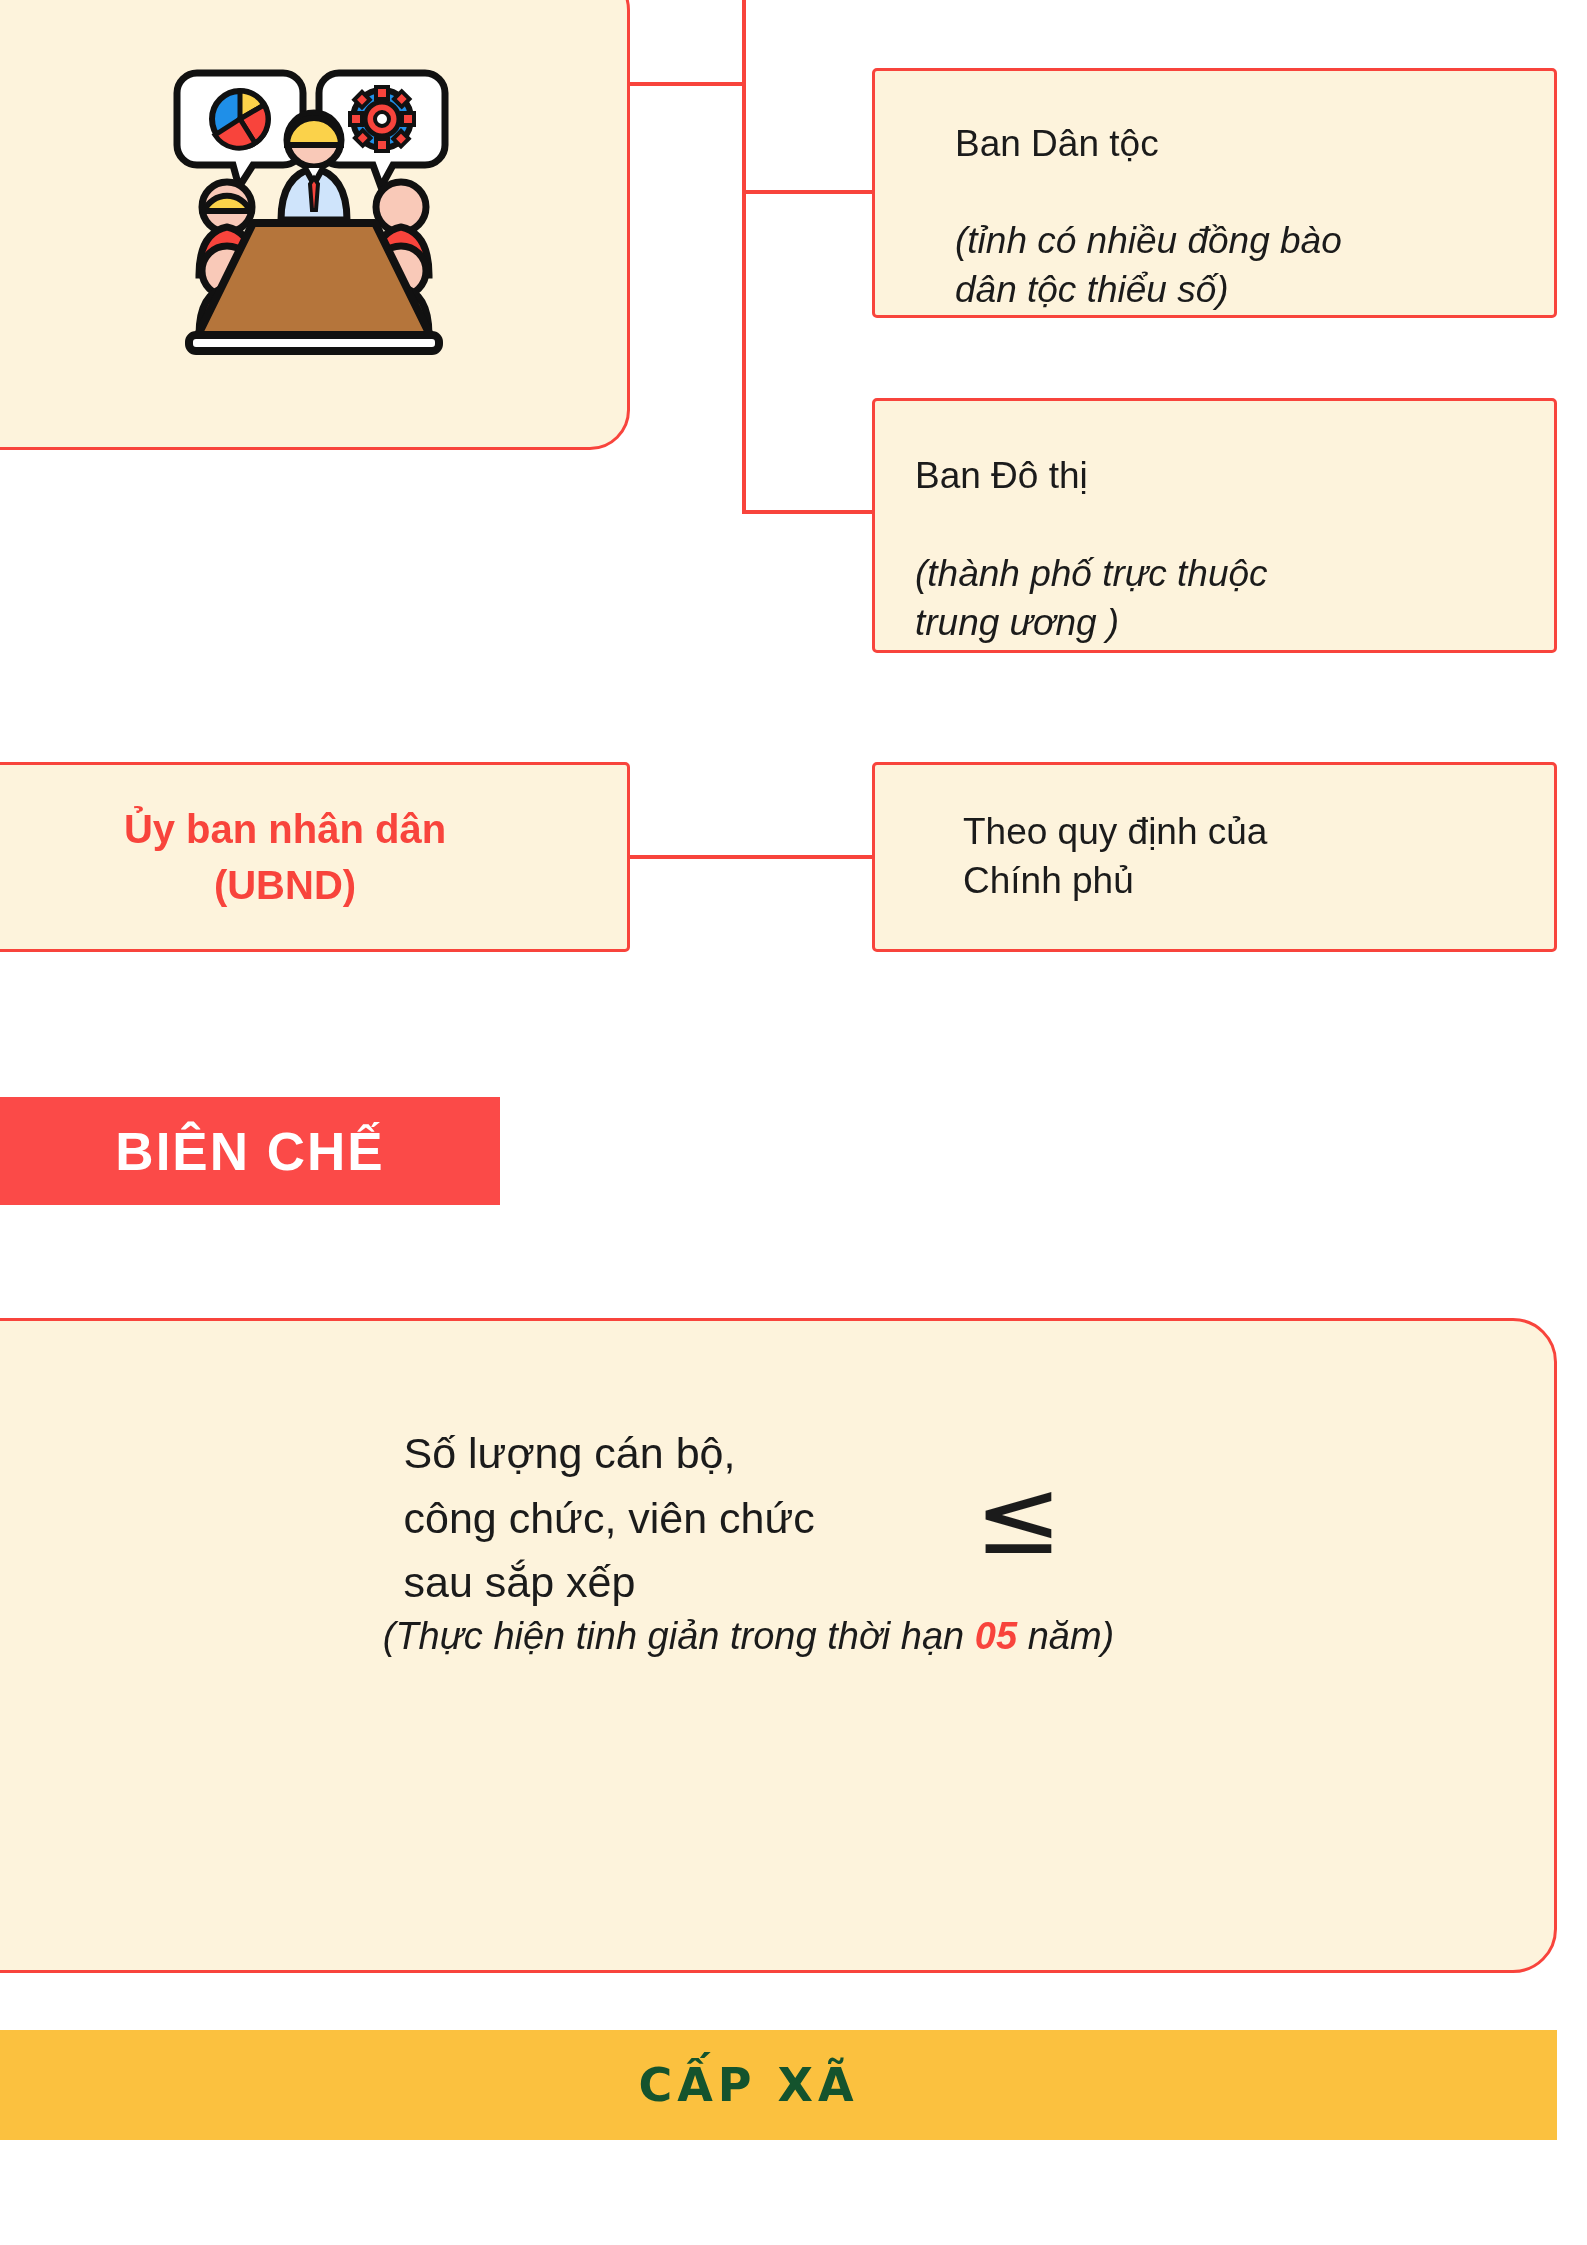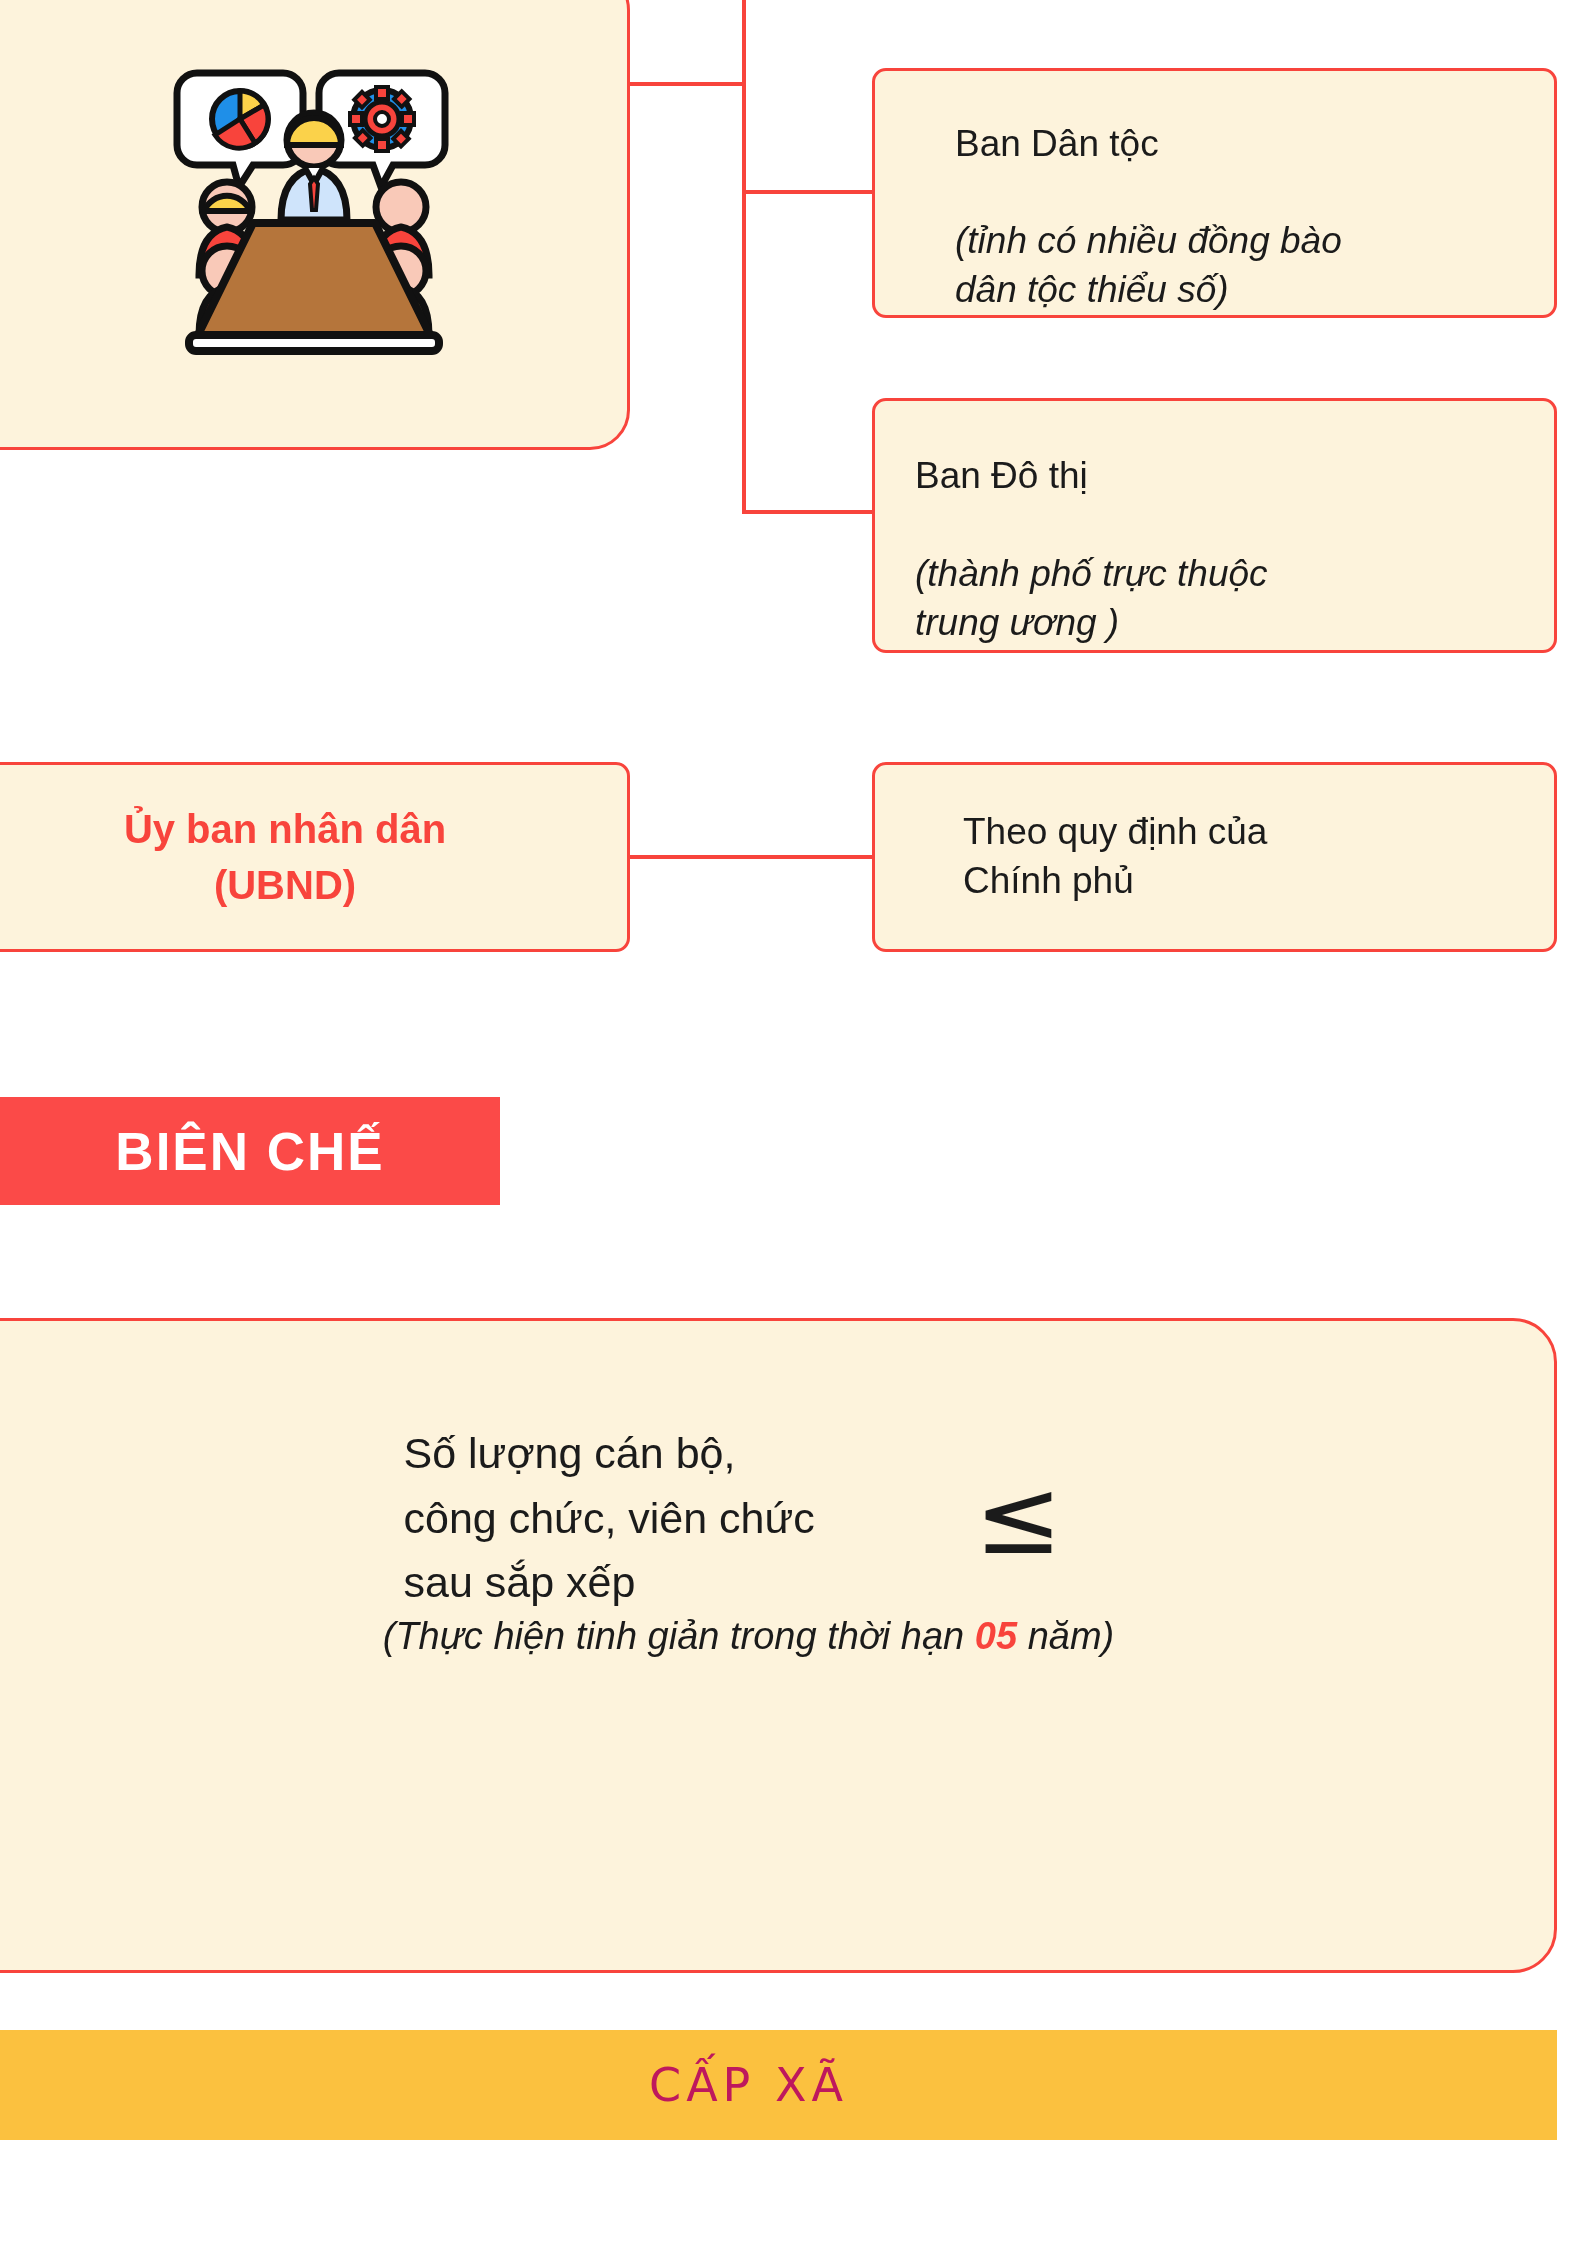--- a/index.html
+++ b/index.html
@@ -13,21 +13,21 @@
     position: relative;
     font-family: "Liberation Sans", sans-serif;
     overflow: hidden;
   }
 
   
   .card {
     position: absolute;
     background: #fdf3dc;
     border: 3px solid #f8443c;
-    border-radius: 14px;
+    border-radius: 5px;
     box-sizing: border-box;
     display: flex;
     align-items: center;
     justify-content: center;
   }
 
   .card-text {
     color: #1b1b1b;
     font-size: 37px;
     line-height: 1.32;
@@ -165,23 +165,23 @@
     left: -60px;
     top: 2030px;
     width: 1617px;
     height: 110px;
     background: #fbc13f;
     display: flex;
     align-items: center;
     justify-content: center;
   }
   #footer-banner .label {
-    color: #be185d;
+    color: #14532d;
     font-size: 46px;
-    font-weight: normal;
+    font-weight: bold;
     letter-spacing: 5px;
     font-family: "DejaVu Sans", sans-serif;
   }
 </style>
 </head>
 <body>
 
 <div class="line" style="left:742px; top:-30px; width:4px; height:136px;"></div>
 <div class="line" style="left:630px; top:82px; width:116px; height:4px;"></div>
 <div class="line" style="left:742px; top:102px; width:4px; height:412px;"></div>

